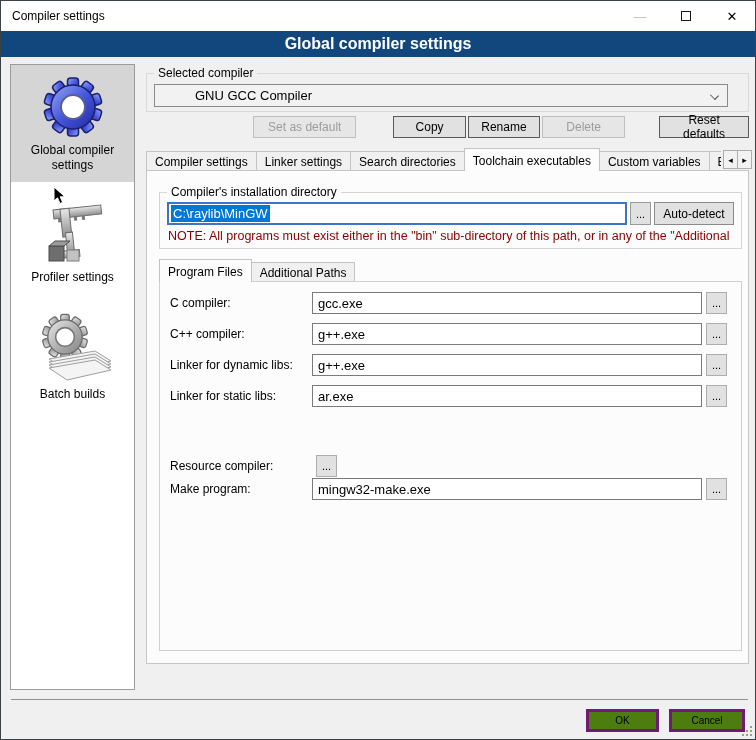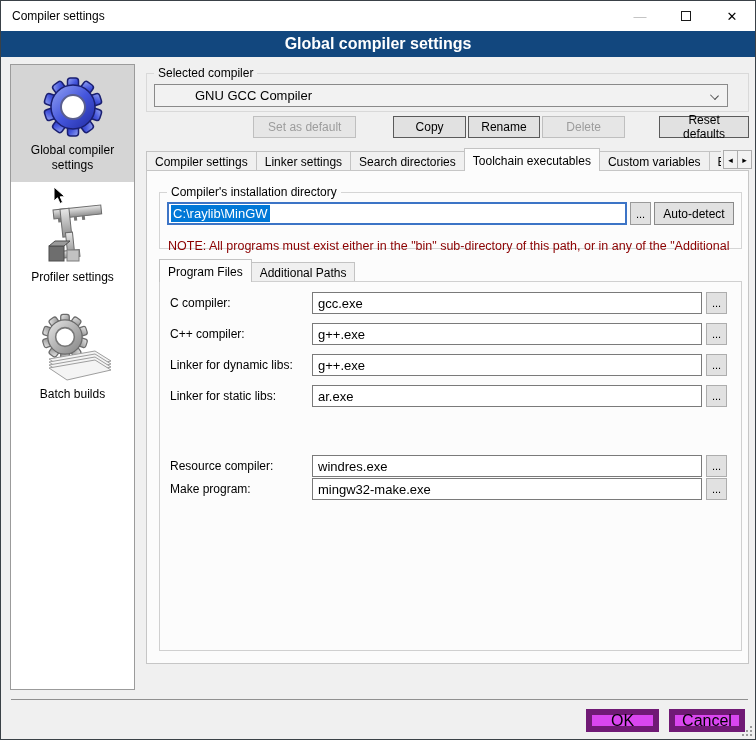--- a/index.html
+++ b/index.html
@@ -57,21 +57,21 @@
   .tab-arrows{position:absolute;left:722px;top:149px;display:flex;z-index:4;}
   .tab-arrow{width:15px;height:19px;background:#F2F2F2;border:1px solid #ADADAD;font-size:9px;color:#000;
              display:flex;align-items:center;justify-content:center;}
   .tab-arrow + .tab-arrow{margin-left:-1px;}
 
   .tabpanel{position:absolute;left:145px;top:169px;width:603px;height:494px;background:#FCFCFC;
             border:1px solid #C6C6C6;z-index:2;}
 
   
   .group-install{position:absolute;left:12px;top:14px;width:583px;height:64px;border-color:#D5D5D5;}
-  .install-row{display:flex;align-items:center;margin:3px 7px 14px 7px;height:23px;}
+  .install-row{display:flex;align-items:center;margin:3px 7px 4px 7px;height:23px;}
   .textbox-focused{flex:1;height:23px;background:#FFFFFF;border:2px solid #3C74C6;display:flex;
                    align-items:center;padding:0 2px;font-size:13px;overflow:hidden;}
   .textbox-focused .sel{background:#0078D7;color:#fff;padding:1px 2px;white-space:nowrap;}
   .mini-btn{width:21px;height:23px;margin-left:3px;background:#E1E1E1;border:1px solid #9A9A9A;
             font-size:11px;display:flex;align-items:center;justify-content:center;font-family:inherit;color:#000;}
   .autodetect{width:80px;height:23px;margin-left:3px;background:#E1E1E1;border:1px solid #8A8A8A;
               font-size:12px;display:flex;align-items:center;justify-content:center;font-family:inherit;color:#000;}
   .note{margin:2px 8px 0 8px;font-size:12.5px;color:#8B0000;white-space:nowrap;overflow:hidden;}
 
   
@@ -80,22 +80,22 @@
 
   .frow{position:absolute;left:0;width:100%;height:22px;display:flex;align-items:center;padding:0 14px 0 10px;}
   .frow .flabel{width:142px;flex:0 0 142px;font-size:12px;color:#000;}
   .frow input{flex:1;height:22px;border:1px solid #7A7A7A;background:#fff;font-size:13px;
               font-family:inherit;padding:7px 5px;color:#000;outline:none;}
   .frow .mini-btn{margin-left:4px;flex:0 0 21px;height:22px;border-color:#ADADAD;}
   .frow .combo{flex:1;height:22px;}
 
   
   .separator{position:absolute;left:10px;top:698px;width:737px;height:1px;background:#909090;}
-  .footer-btn{position:absolute;top:708px;height:23px;background:#d946ef;border:6px solid #701a75;
-              font-size:16px;display:flex;align-items:center;justify-content:center;font-family:inherit;color:#000;}
+  .footer-btn{position:absolute;top:708px;height:23px;background:#4d7c0f;border:3px solid #701a75;
+              font-size:10px;display:flex;align-items:center;justify-content:center;font-family:inherit;color:#000;}
   .ok{left:585px;width:73px;}
   .cancel{left:668px;width:76px;}
   .grip{position:absolute;right:3px;bottom:3px;width:10px;height:10px;}
   .grip i{position:absolute;width:2px;height:2px;background:#9A9A9A;}
   .g1{right:0;bottom:0;} .g2{right:4px;bottom:0;} .g3{right:0;bottom:4px;}
   .g4{right:8px;bottom:0;} .g5{right:0;bottom:8px;} .g6{right:4px;bottom:4px;}
 
   .cursor{position:absolute;left:52px;top:185px;z-index:9;}
 </style>
 </head>
@@ -281,21 +281,20 @@
 
       <div class="frow" style="top:103px;">
         <span class="flabel">Linker for static libs:</span>
         <input value="ar.exe" style="">
         <button class="mini-btn">...</button>
       </div>
 
 
       <div class="frow" style="top:173px;">
         <span class="flabel">Resource compiler:</span>
-        <input value="windres.exe" style="">
         <button class="mini-btn">...</button>
       </div>
 
       <div class="frow" style="top:196px;">
         <span class="flabel">Make program:</span>
         <input value="mingw32-make.exe" style="">
         <button class="mini-btn">...</button>
       </div>
 
     </div>

